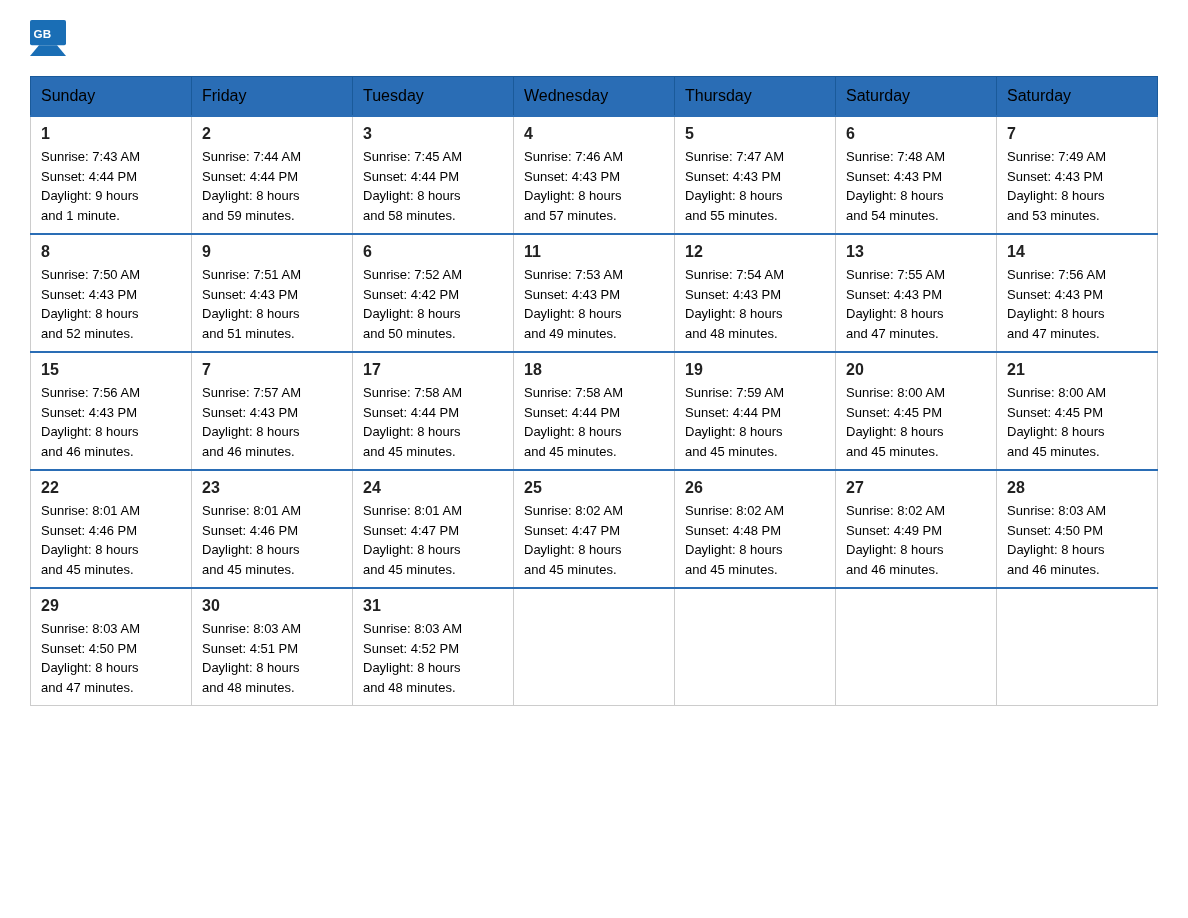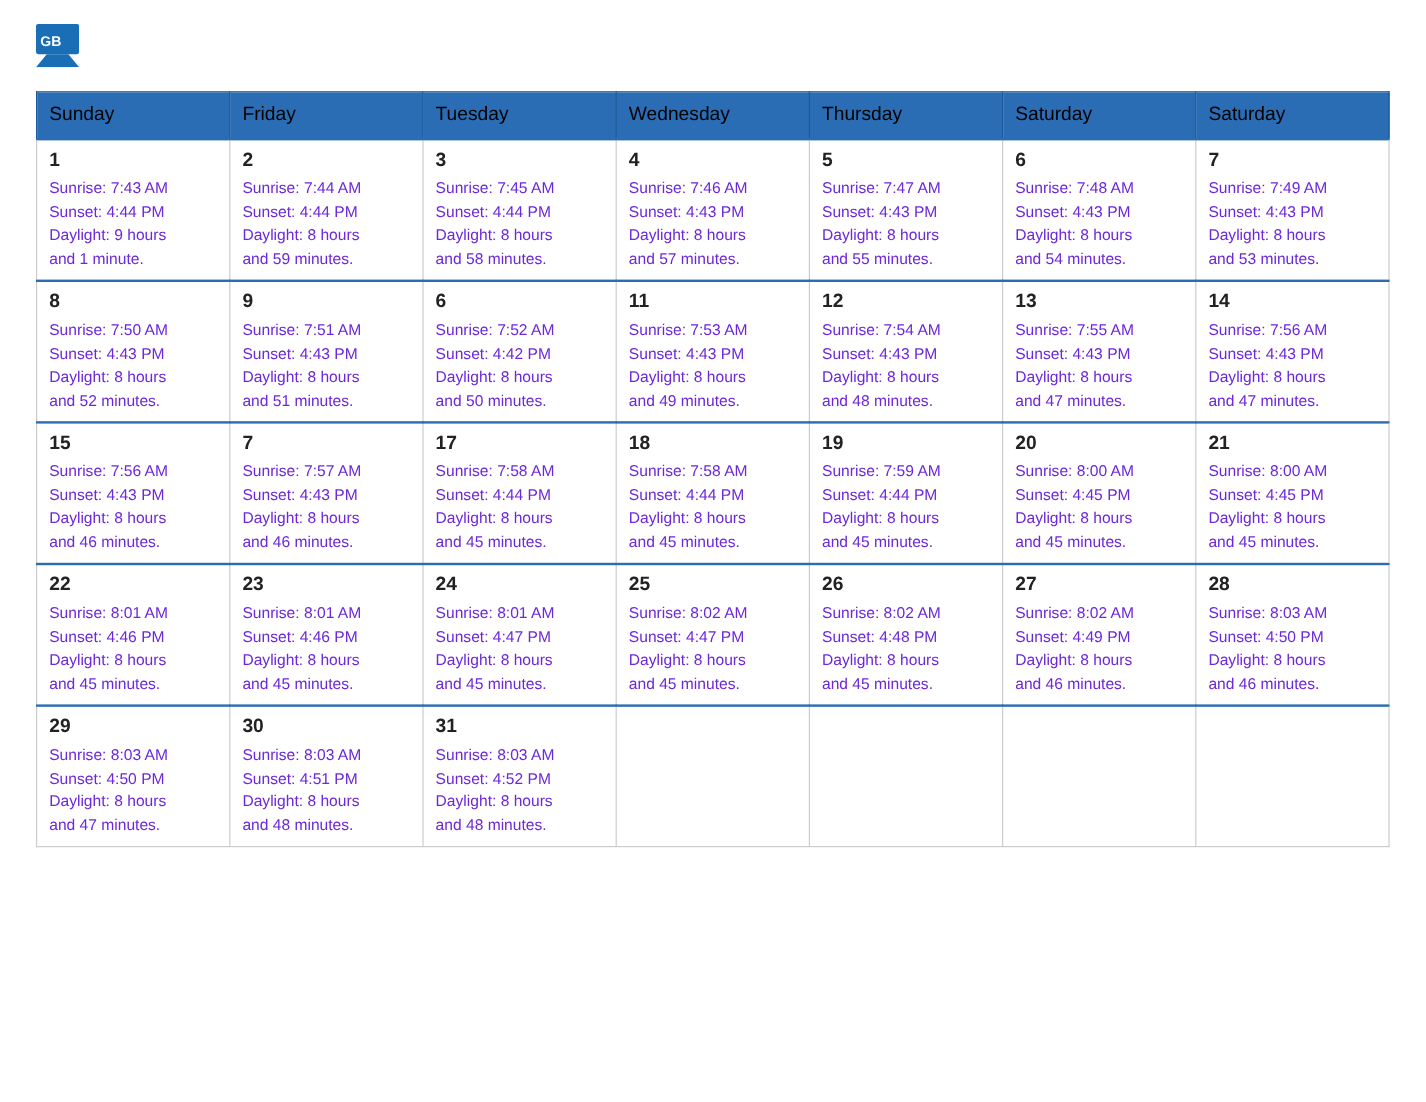--- a/index.html
+++ b/index.html
@@ -76,21 +76,21 @@
     .day-number {
       font-size: 16px;
       font-weight: bold;
       color: #222;
       display: block;
       margin-bottom: 4px;
     }
     .day-info {
       font-size: 13px;
       line-height: 1.5;
-      color: #6d28d9;
+      color: #000000;
     }
     .calendar tr {
       border-bottom: 2px solid #2a6db5;
     }
     .calendar tbody tr:last-child {
       border-bottom: none;
     }
     .empty-cell {
       background: #fff;
     }

